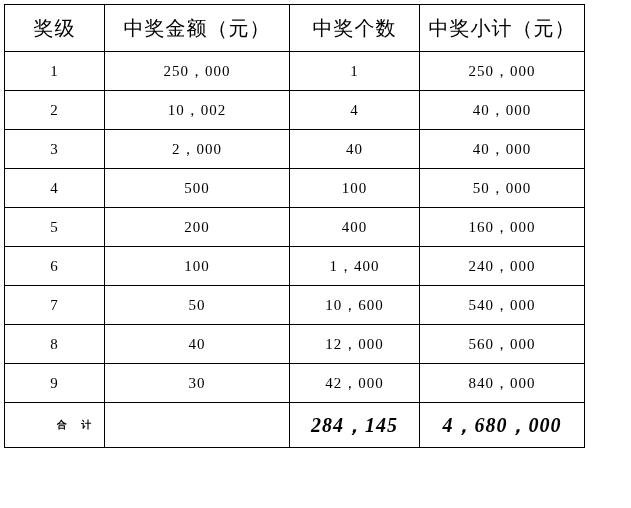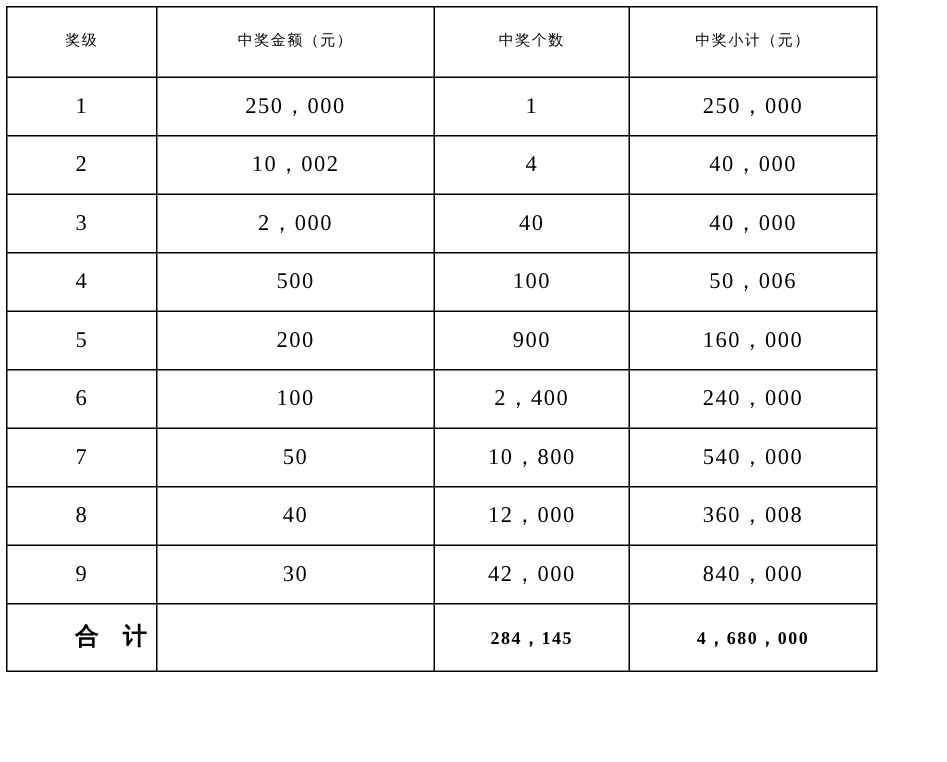--- a/index.html
+++ b/index.html
@@ -37,37 +37,38 @@
     letter-spacing: 1px;
     font-family: "Liberation Serif", "DejaVu Serif", serif;
   }
   col.c1 { width: 100px; }
   col.c2 { width: 185px; }
   col.c3 { width: 130px; }
   col.c4 { width: 165px; }
 
   tr.head-row td {
     height: 46px;
-    font-size: 10px;
+    font-size: 20px;
   }
   tr.data-row td {
     height: 38px;
   }
   tr.total-row td {
     height: 44px;
   }
   tr.total-row td.total-label {
     font-weight: bold;
     letter-spacing: 6px;
-    font-size: 16px;
+    font-size: 10px;
     padding-left: 45px;
   }
   tr.total-row td.total-value {
     font-weight: bold;
-    font-size: 12px;
+    font-size: 20px;
+    font-style: italic;
   }
   .digits {
     font-family: "Liberation Serif", "DejaVu Serif", serif;
   }
 </style>
 </head>
 <body>
 
 <div class="sheet">
   <table class="prize-table">
@@ -100,45 +101,45 @@
       <tr class="data-row">
         <td class="digits">3</td>
         <td class="digits">2，000</td>
         <td class="digits">40</td>
         <td class="digits">40，000</td>
       </tr>
       <tr class="data-row">
         <td class="digits">4</td>
         <td class="digits">500</td>
         <td class="digits">100</td>
-        <td class="digits">50，006</td>
+        <td class="digits">50，000</td>
       </tr>
       <tr class="data-row">
         <td class="digits">5</td>
         <td class="digits">200</td>
-        <td class="digits">900</td>
+        <td class="digits">400</td>
         <td class="digits">160，000</td>
       </tr>
       <tr class="data-row">
         <td class="digits">6</td>
         <td class="digits">100</td>
-        <td class="digits">2，400</td>
+        <td class="digits">1，400</td>
         <td class="digits">240，000</td>
       </tr>
       <tr class="data-row">
         <td class="digits">7</td>
         <td class="digits">50</td>
-        <td class="digits">10，800</td>
+        <td class="digits">10，600</td>
         <td class="digits">540，000</td>
       </tr>
       <tr class="data-row">
         <td class="digits">8</td>
         <td class="digits">40</td>
         <td class="digits">12，000</td>
-        <td class="digits">360，008</td>
+        <td class="digits">560，000</td>
       </tr>
       <tr class="data-row">
         <td class="digits">9</td>
         <td class="digits">30</td>
         <td class="digits">42，000</td>
         <td class="digits">840，000</td>
       </tr>
 
       <tr class="total-row">
         <td class="total-label">合 计</td>

